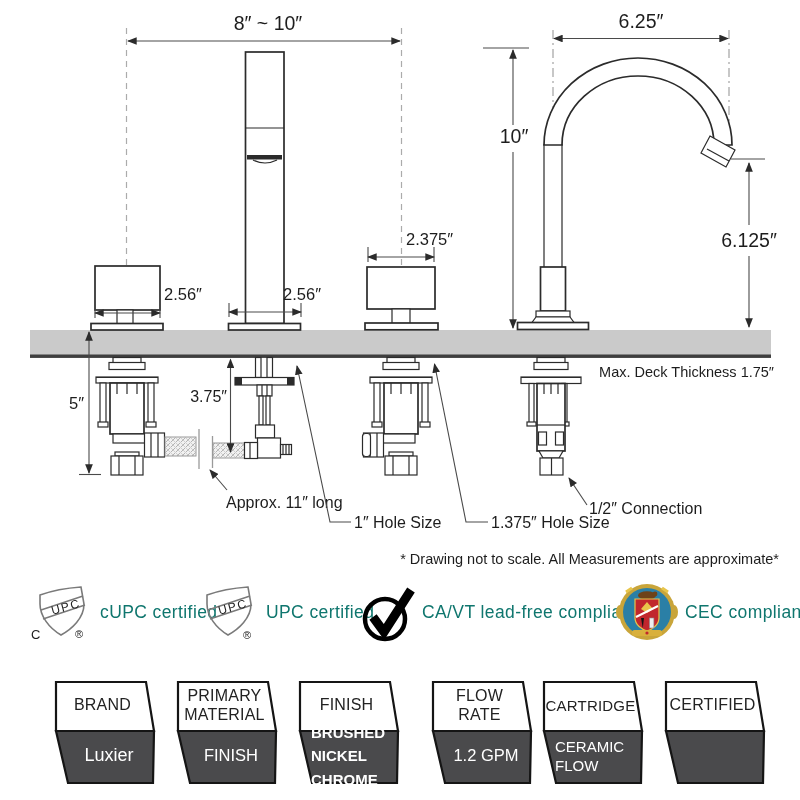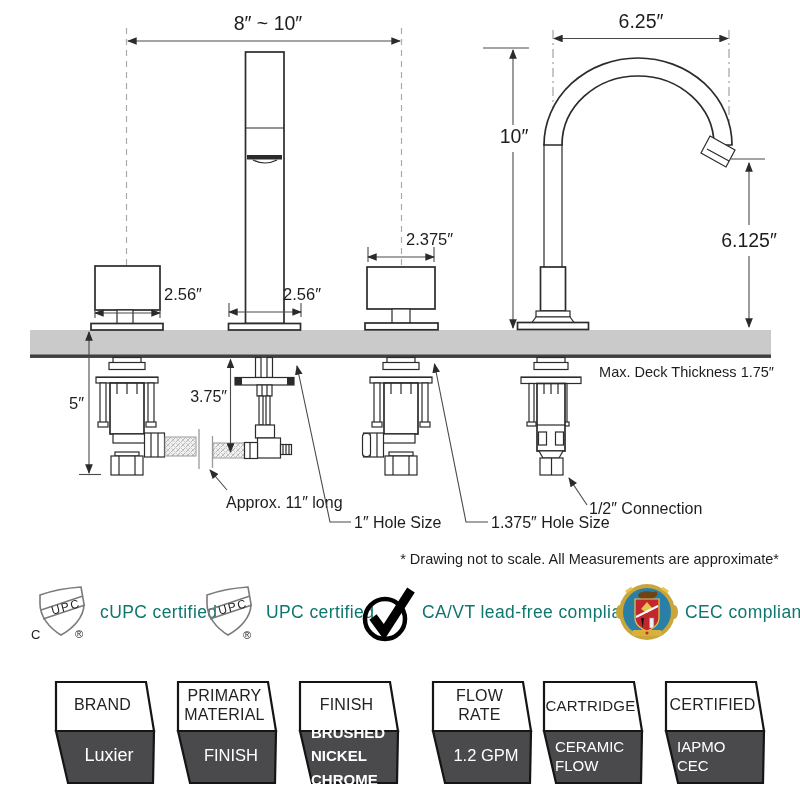--- a/index.html
+++ b/index.html
@@ -319,17 +319,15 @@
     <div class="badge-value left">CERAMIC
 FLOW</div>
   </div>
 
   <div class="badge" style="left:651px">
     <svg width="104" height="106" viewBox="0 0 104 106">
       <polygon points="2,2 92,2 100,51 2,51" fill="#fff" stroke="#151515" stroke-width="2.2"></polygon>
       <polygon points="2,51 100,51 99,103 14,103" fill="#4a4a4c" stroke="#151515" stroke-width="2.2"></polygon>
     </svg>
     <div class="badge-title">CERTIFIED</div>
-    <div class="badge-value left">IAPMO
-CEC</div>
   </div>
 
 </div>
 
 </body></html>

